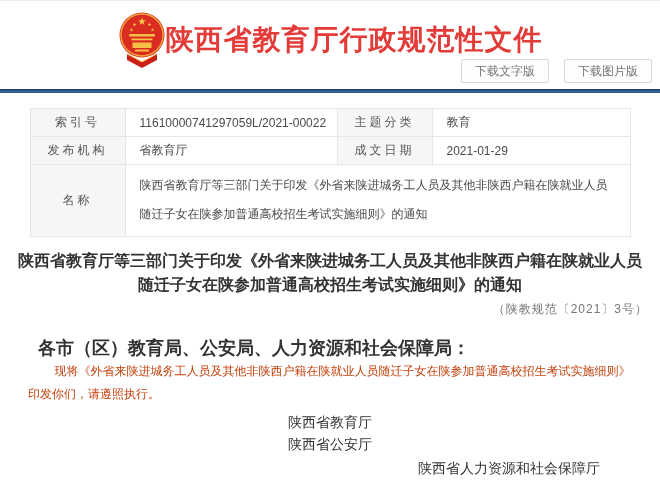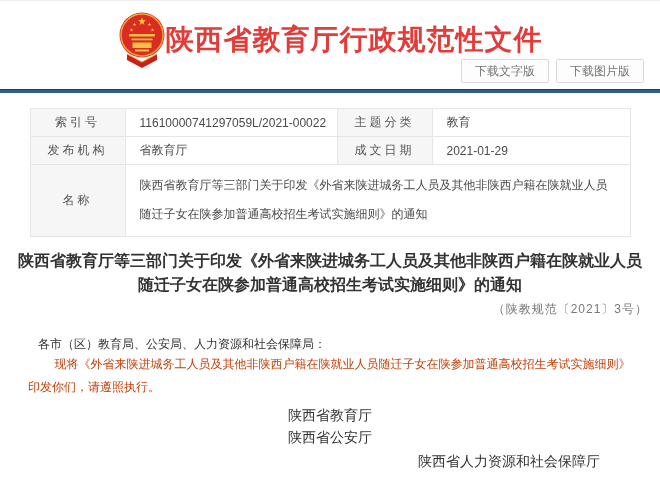--- a/index.html
+++ b/index.html
@@ -34,24 +34,24 @@
   .emblem { width: 48px; height: 57px; flex: 0 0 auto; }
   .site-title {
     font-size: 28px;
     font-weight: 600;
     color: #e23b38;
     letter-spacing: 1px;
     white-space: nowrap;
   }
   .dl-buttons {
     position: absolute;
-    right: 16px;
+    right: 8px;
     top: 58px;
     display: flex;
-    gap: 7px;
+    gap: 15px;
   }
   .dl-btn {
     font-family: inherit;
     font-size: 12px;
     color: #737373;
     background: #fdfdfd;
     border: 1px solid #d9d9d9;
     border-radius: 2px;
     padding: 5px 13px;
     cursor: pointer;
@@ -109,23 +109,24 @@
   .doc-number {
     margin-top: 4px;
     text-align: right;
     font-size: 12px;
     color: #777;
     letter-spacing: 1px;
   }
   .doc-body { padding: 0 16px; }
   .salutation {
     margin-top: 18px;
-    font-size: 12px;
+    font-size: 18px;
     color: #333;
     padding-left: 10px;
+    font-weight: bold;
   }
   .paragraph {
     margin-top: 0;
     font-size: 12px;
     color: #c2410c;
     line-height: 1.95;
     text-indent: 2.2em;
   }
   .sig-center {
     text-align: center;

